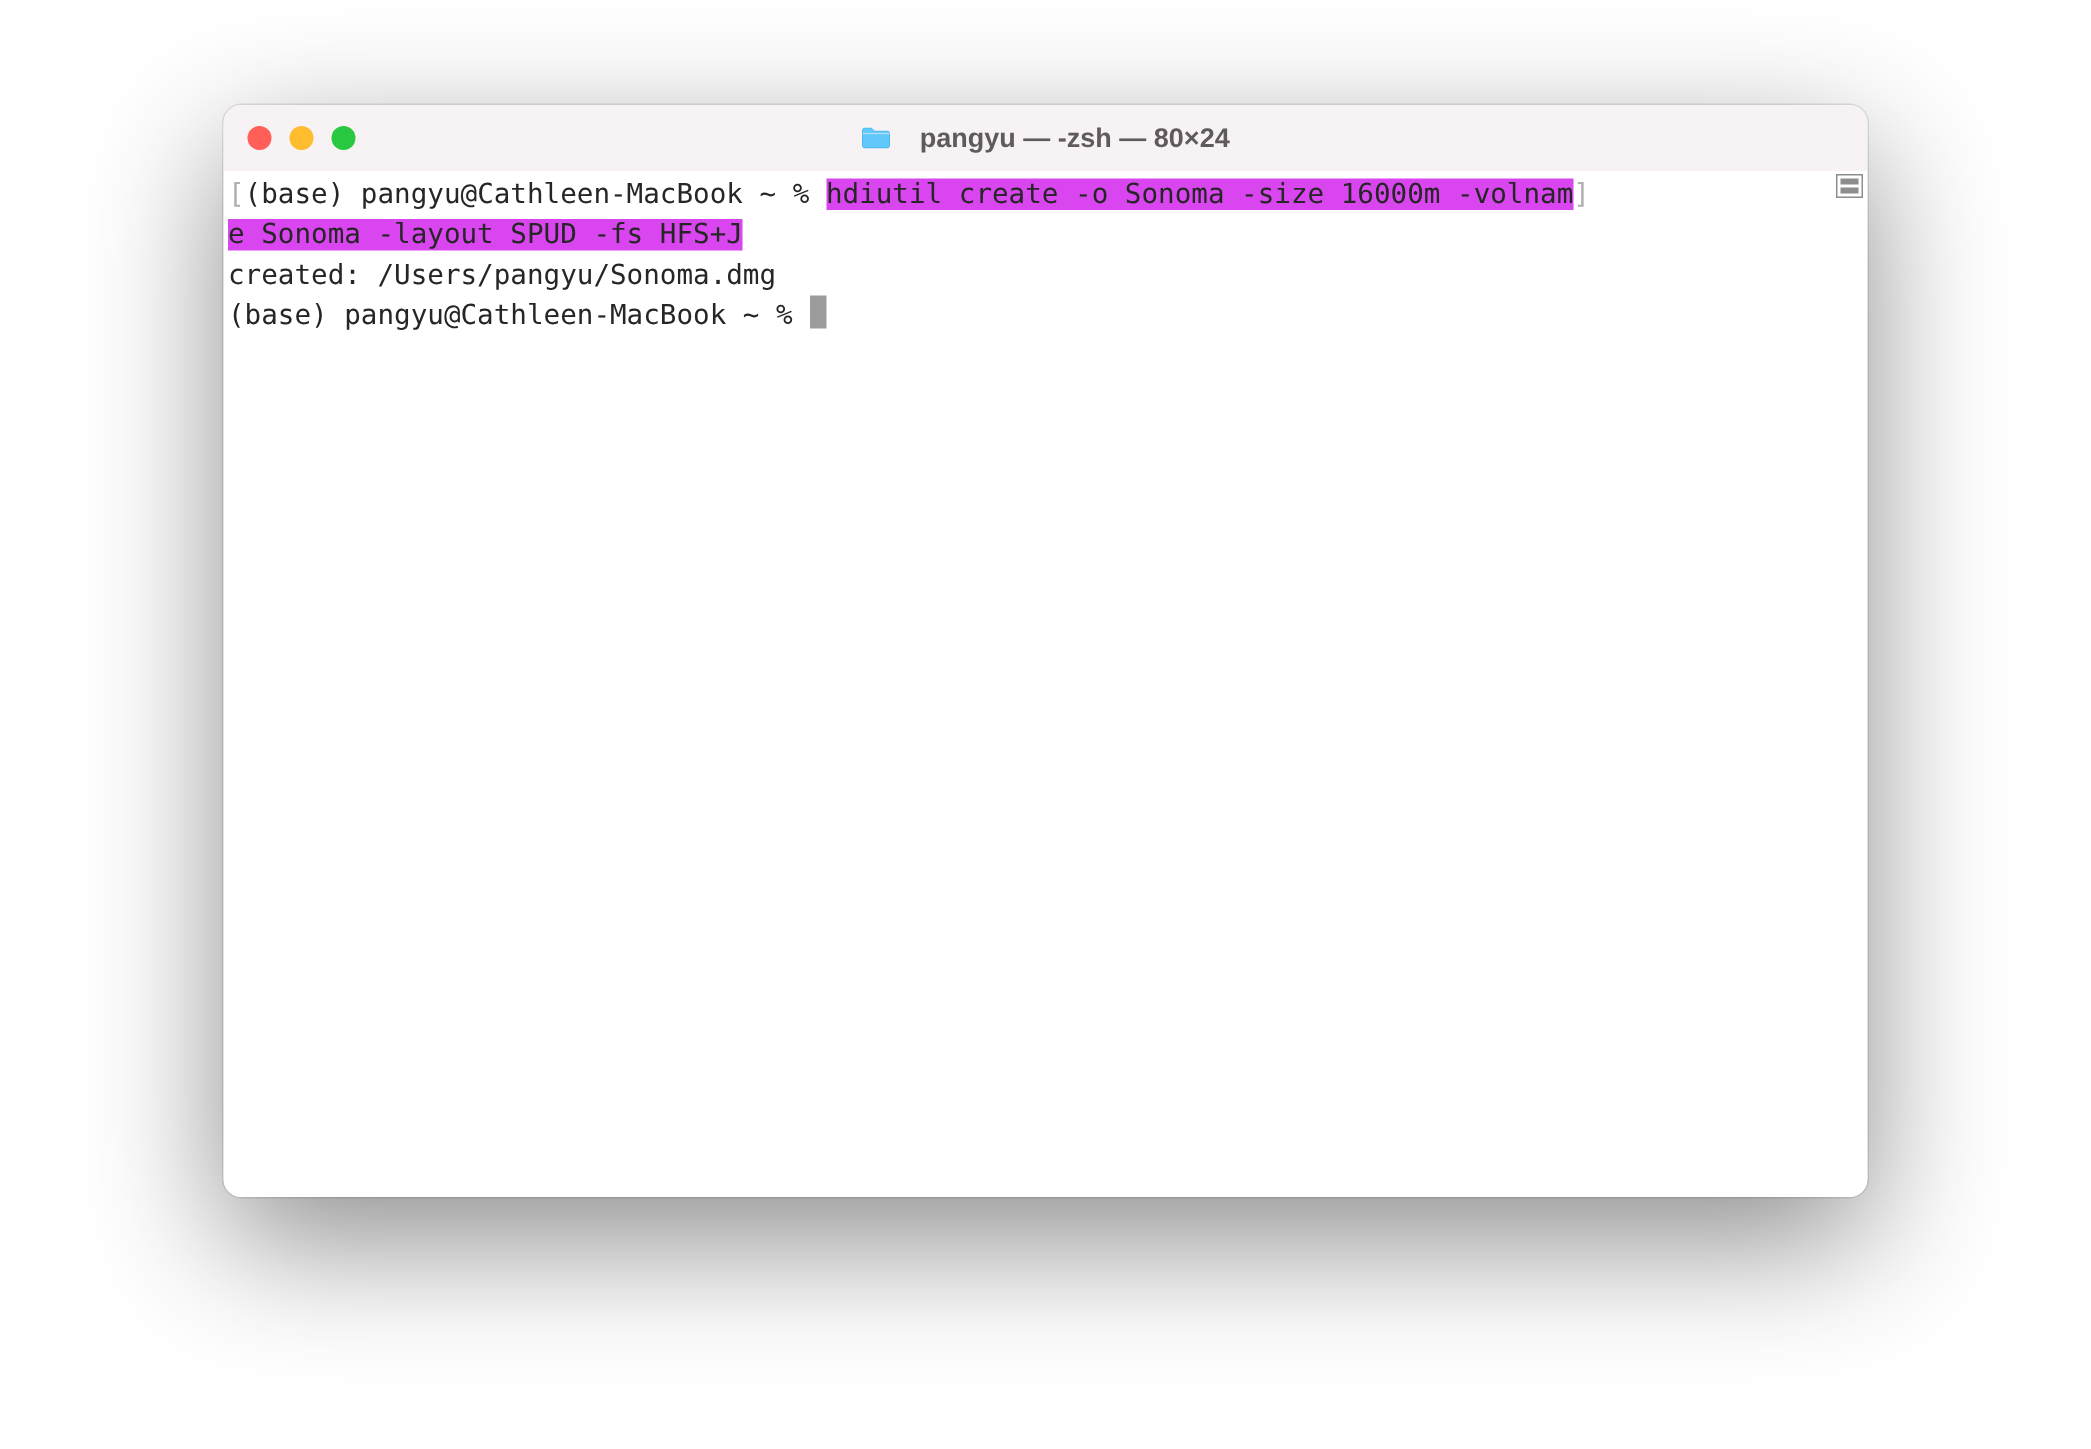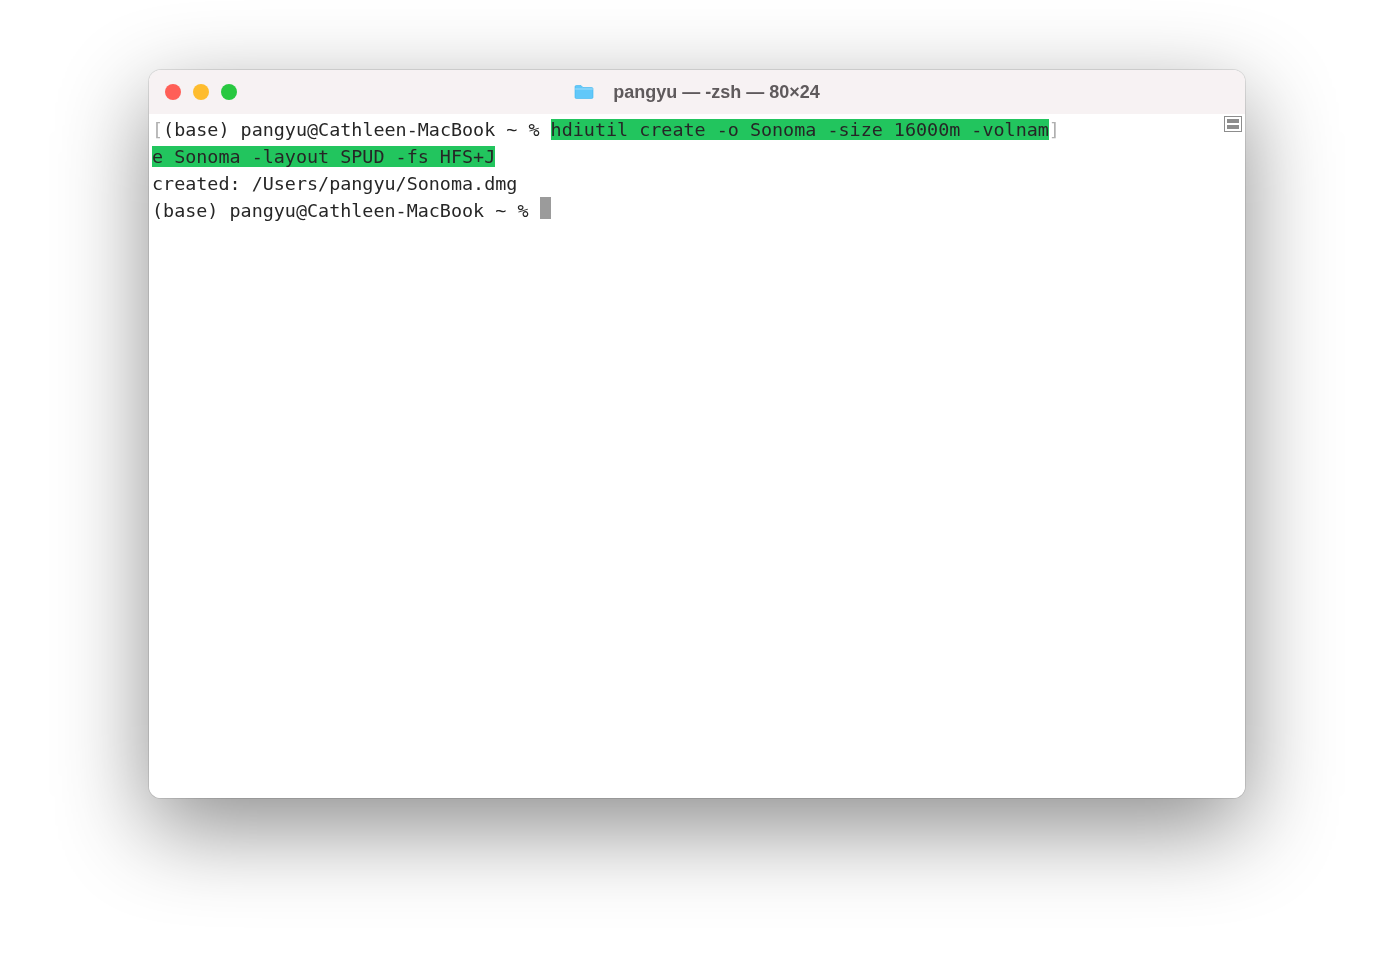--- a/index.html
+++ b/index.html
@@ -73,21 +73,21 @@
       font-size: 18.4px;
       line-height: 27px;
       color: #262626;
       white-space: pre-wrap;
       word-break: break-all;
       padding-left: 3px;
     }
     .line { display: block; }
     .bracket { color: #b0b0b0; }
     .sel {
-      background: #22c55e;
+      background: #d946ef;
       margin-top: 33px;
     }
     .cursor-block {
       display: inline-block;
       width: 11px;
       height: 22px;
       background: #9b9b9b;
       vertical-align: text-bottom;
       margin-bottom: 2px;
     }

